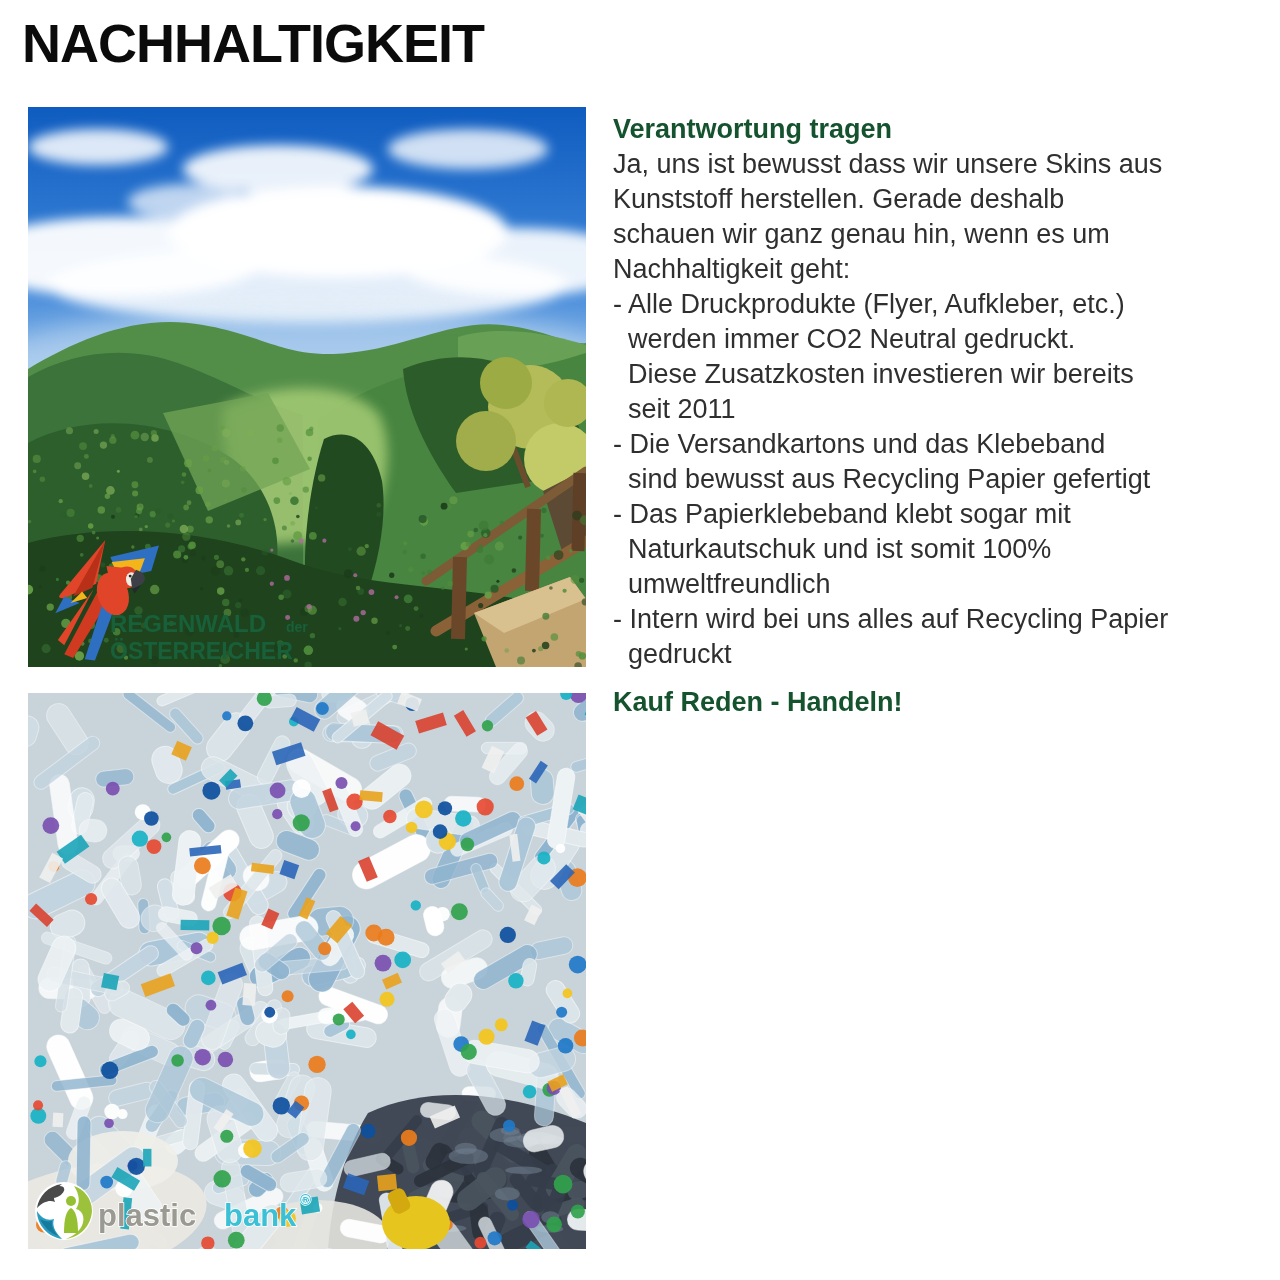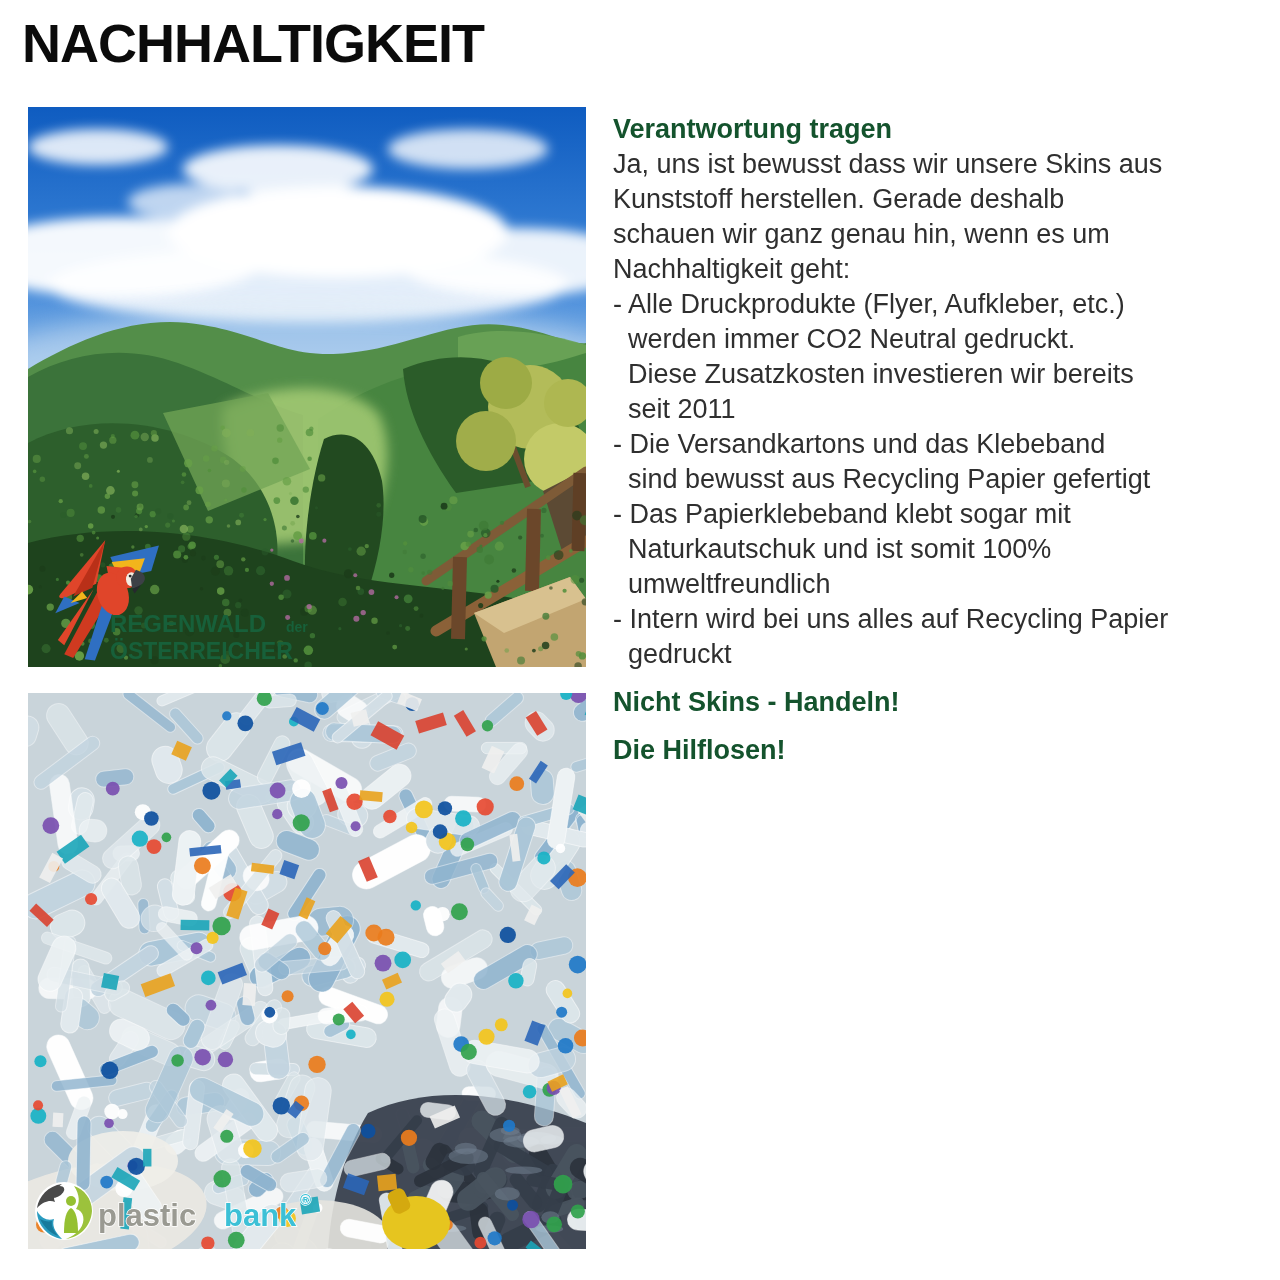--- a/index.html
+++ b/index.html
@@ -906,15 +906,14 @@
   werden immer CO2 Neutral gedruckt.
   Diese Zusatzkosten investieren wir bereits
   seit 2011
 - Die Versandkartons und das Klebeband
   sind bewusst aus Recycling Papier gefertigt
 - Das Papierklebeband klebt sogar mit
   Naturkautschuk und ist somit 100%
   umweltfreundlich
 - Intern wird bei uns alles auf Recycling Papier
   gedruckt</div>
-    <div class="block heading gap">Nicht Skins - Handeln!</div>
-    <div class="block heading gap">Die Hilflosen!</div>
+    <div class="block heading gap">Kauf Reden - Handeln!</div>
   </div>
 
 </body></html>

